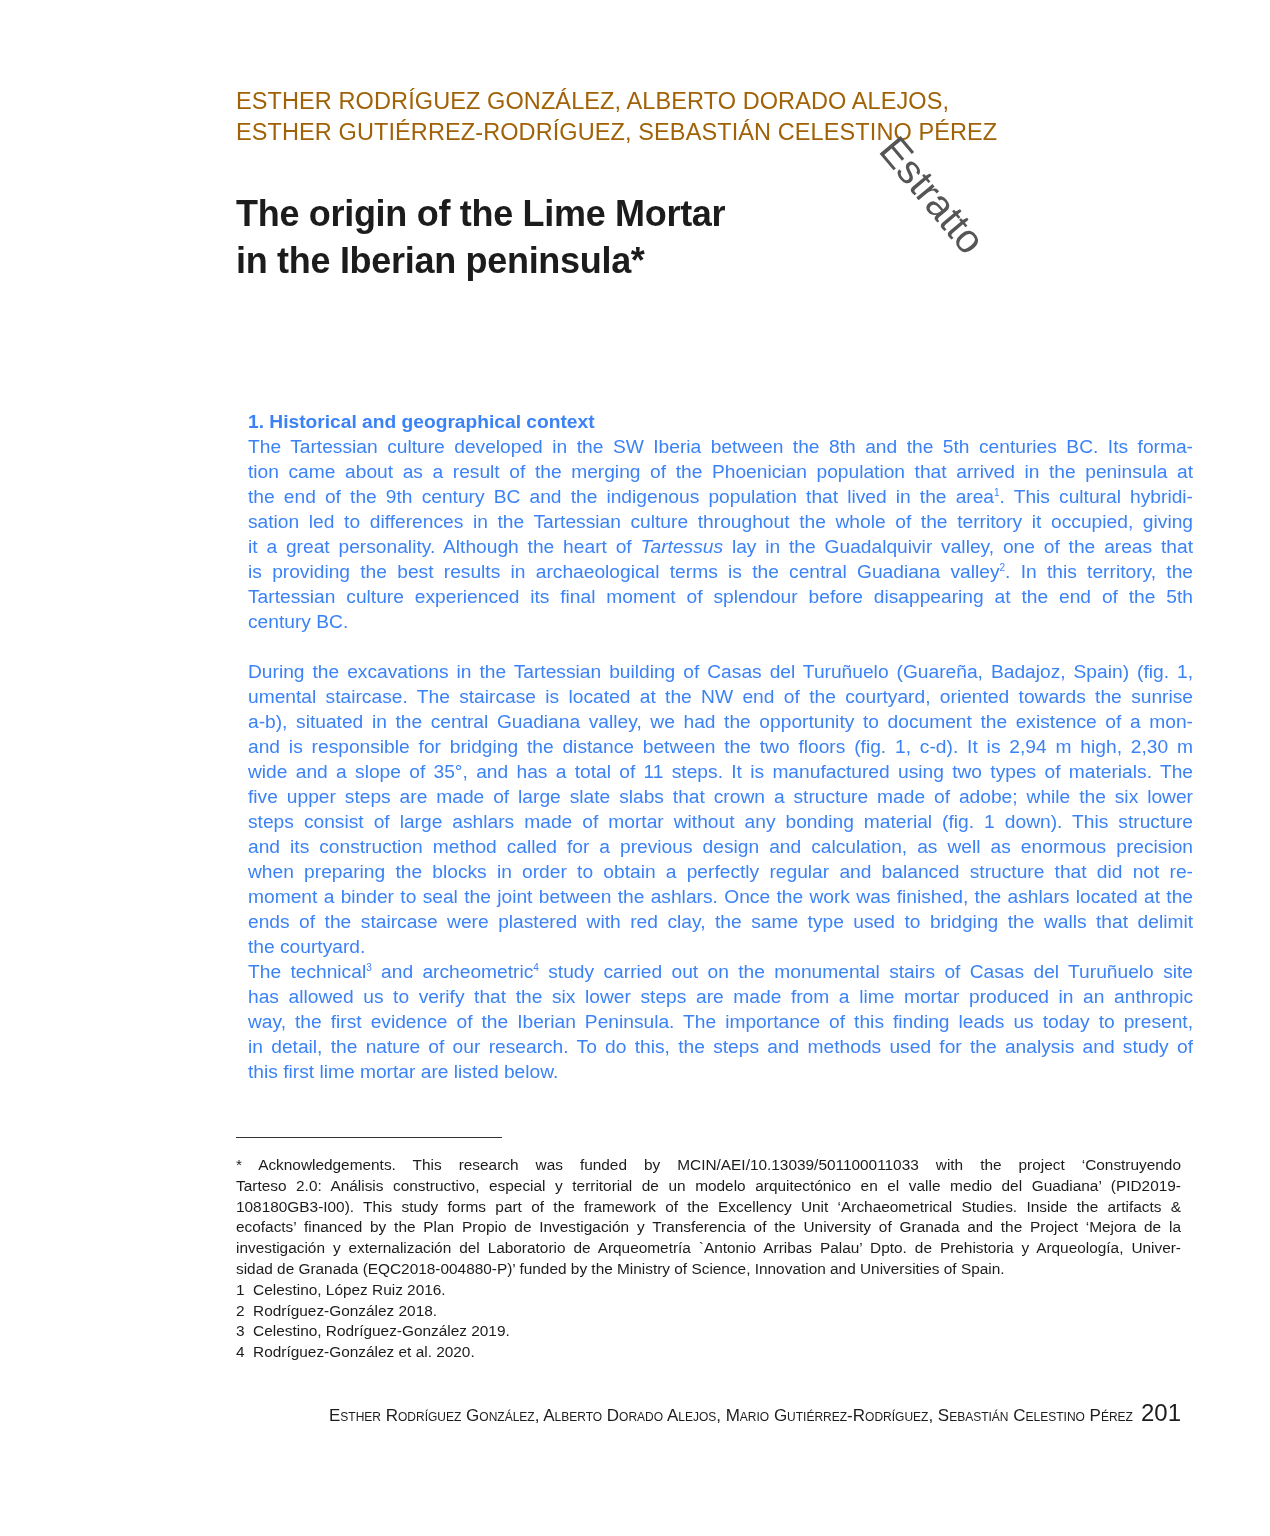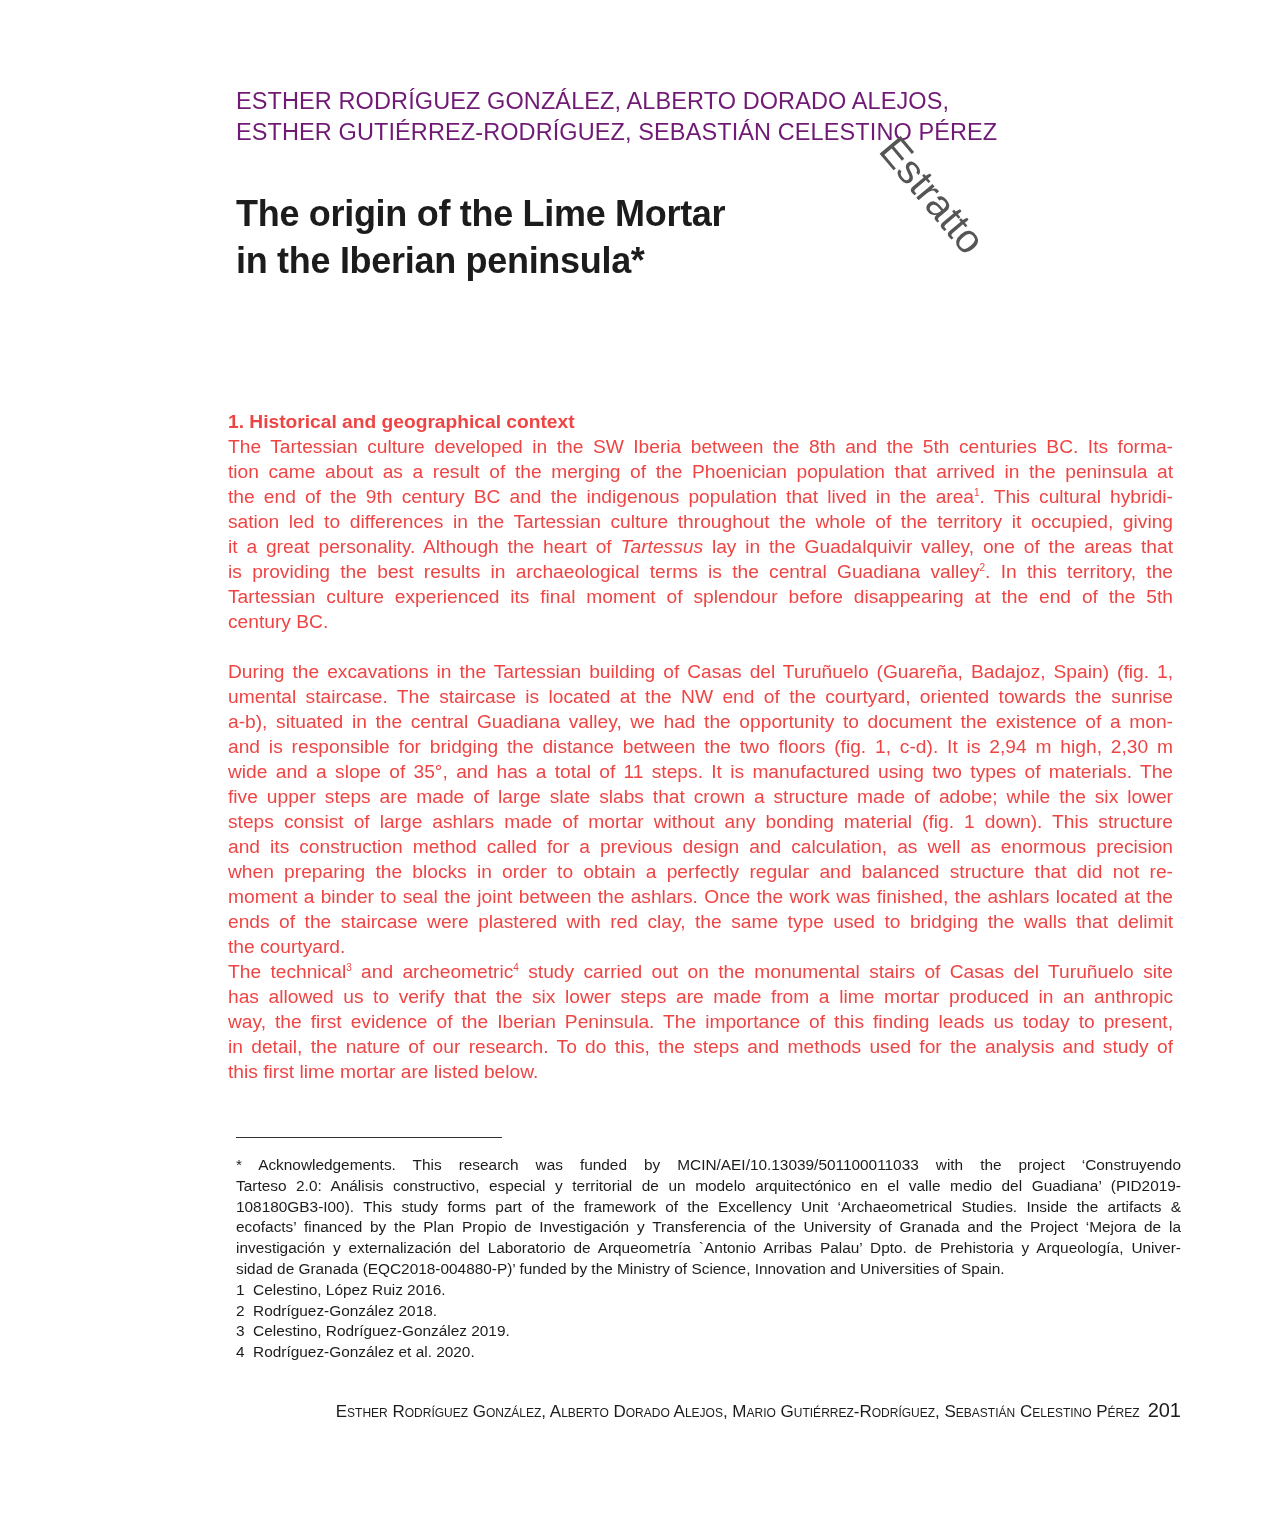--- a/index.html
+++ b/index.html
@@ -1,37 +1,37 @@
 <!DOCTYPE html>
 <html><head>
 <meta charset="utf-8">
 <style>
   html, body { margin: 0; padding: 0; background: #ffffff; }
   body { width: 1270px; height: 1536px; position: relative; overflow: hidden;
          font-family: "Liberation Sans", sans-serif; color: #1c1c1c; }
   .authors { position: absolute; left: 236px; top: 86px; font-size: 23.5px; line-height: 31px;
-             letter-spacing: 0.1px; color: #701a75; white-space: nowrap; }
+             letter-spacing: 0.1px; color: #a16207; white-space: nowrap; }
   .authors div { height: 31px; }
   .stamp { position: absolute; left: 905px; top: 128px; font-size: 40px; color: #555555;
            transform: rotate(50deg); transform-origin: left top; white-space: nowrap;
            font-family: "Liberation Sans", sans-serif; }
   .title { position: absolute; left: 236px; top: 190px; font-size: 36px; line-height: 47px;
            font-weight: bold; color: #1c1c1c; letter-spacing: -0.3px; }
   .title div { height: 47px; white-space: nowrap; }
-  .body { position: absolute; left: 228px; width: 945px; font-size: 19.2px; line-height: 25px; color: #ef4444; }
+  .body { position: absolute; left: 248px; width: 945px; font-size: 19.2px; line-height: 25px; color: #3b82f6; }
   .line { display: block; height: 25px; white-space: nowrap; text-align: justify; text-align-last: justify; overflow: hidden; }
   .line.last { text-align-last: left; }
   .heading { font-weight: bold; text-align-last: left; }
   sup { font-size: 10px; vertical-align: 7px; line-height: 0; }
   .rule { position: absolute; left: 236px; top: 1137px; width: 266px; height: 1px; background: #333; }
   .notes { position: absolute; left: 236px; top: 1155px; width: 945px; font-size: 15.4px; line-height: 20.8px; color: #1c1c1c; }
   .notes .line { height: 20.8px; }
   .running { position: absolute; right: 89px; top: 1399px; font-size: 17px; color: #1c1c1c; white-space: nowrap;
              font-variant: small-caps; }
-  .pagenum { font-variant: normal; font-size: 20px; margin-left: 8px; }
+  .pagenum { font-variant: normal; font-size: 24px; margin-left: 8px; }
 </style>
 </head>
 <body>
 
 <div class="authors">
   <div>ESTHER RODRÍGUEZ GONZÁLEZ, ALBERTO DORADO ALEJOS,</div>
   <div>ESTHER GUTIÉRREZ-RODRÍGUEZ, SEBASTIÁN CELESTINO PÉREZ</div>
 </div>
 
 <div class="stamp">Estratto</div>

